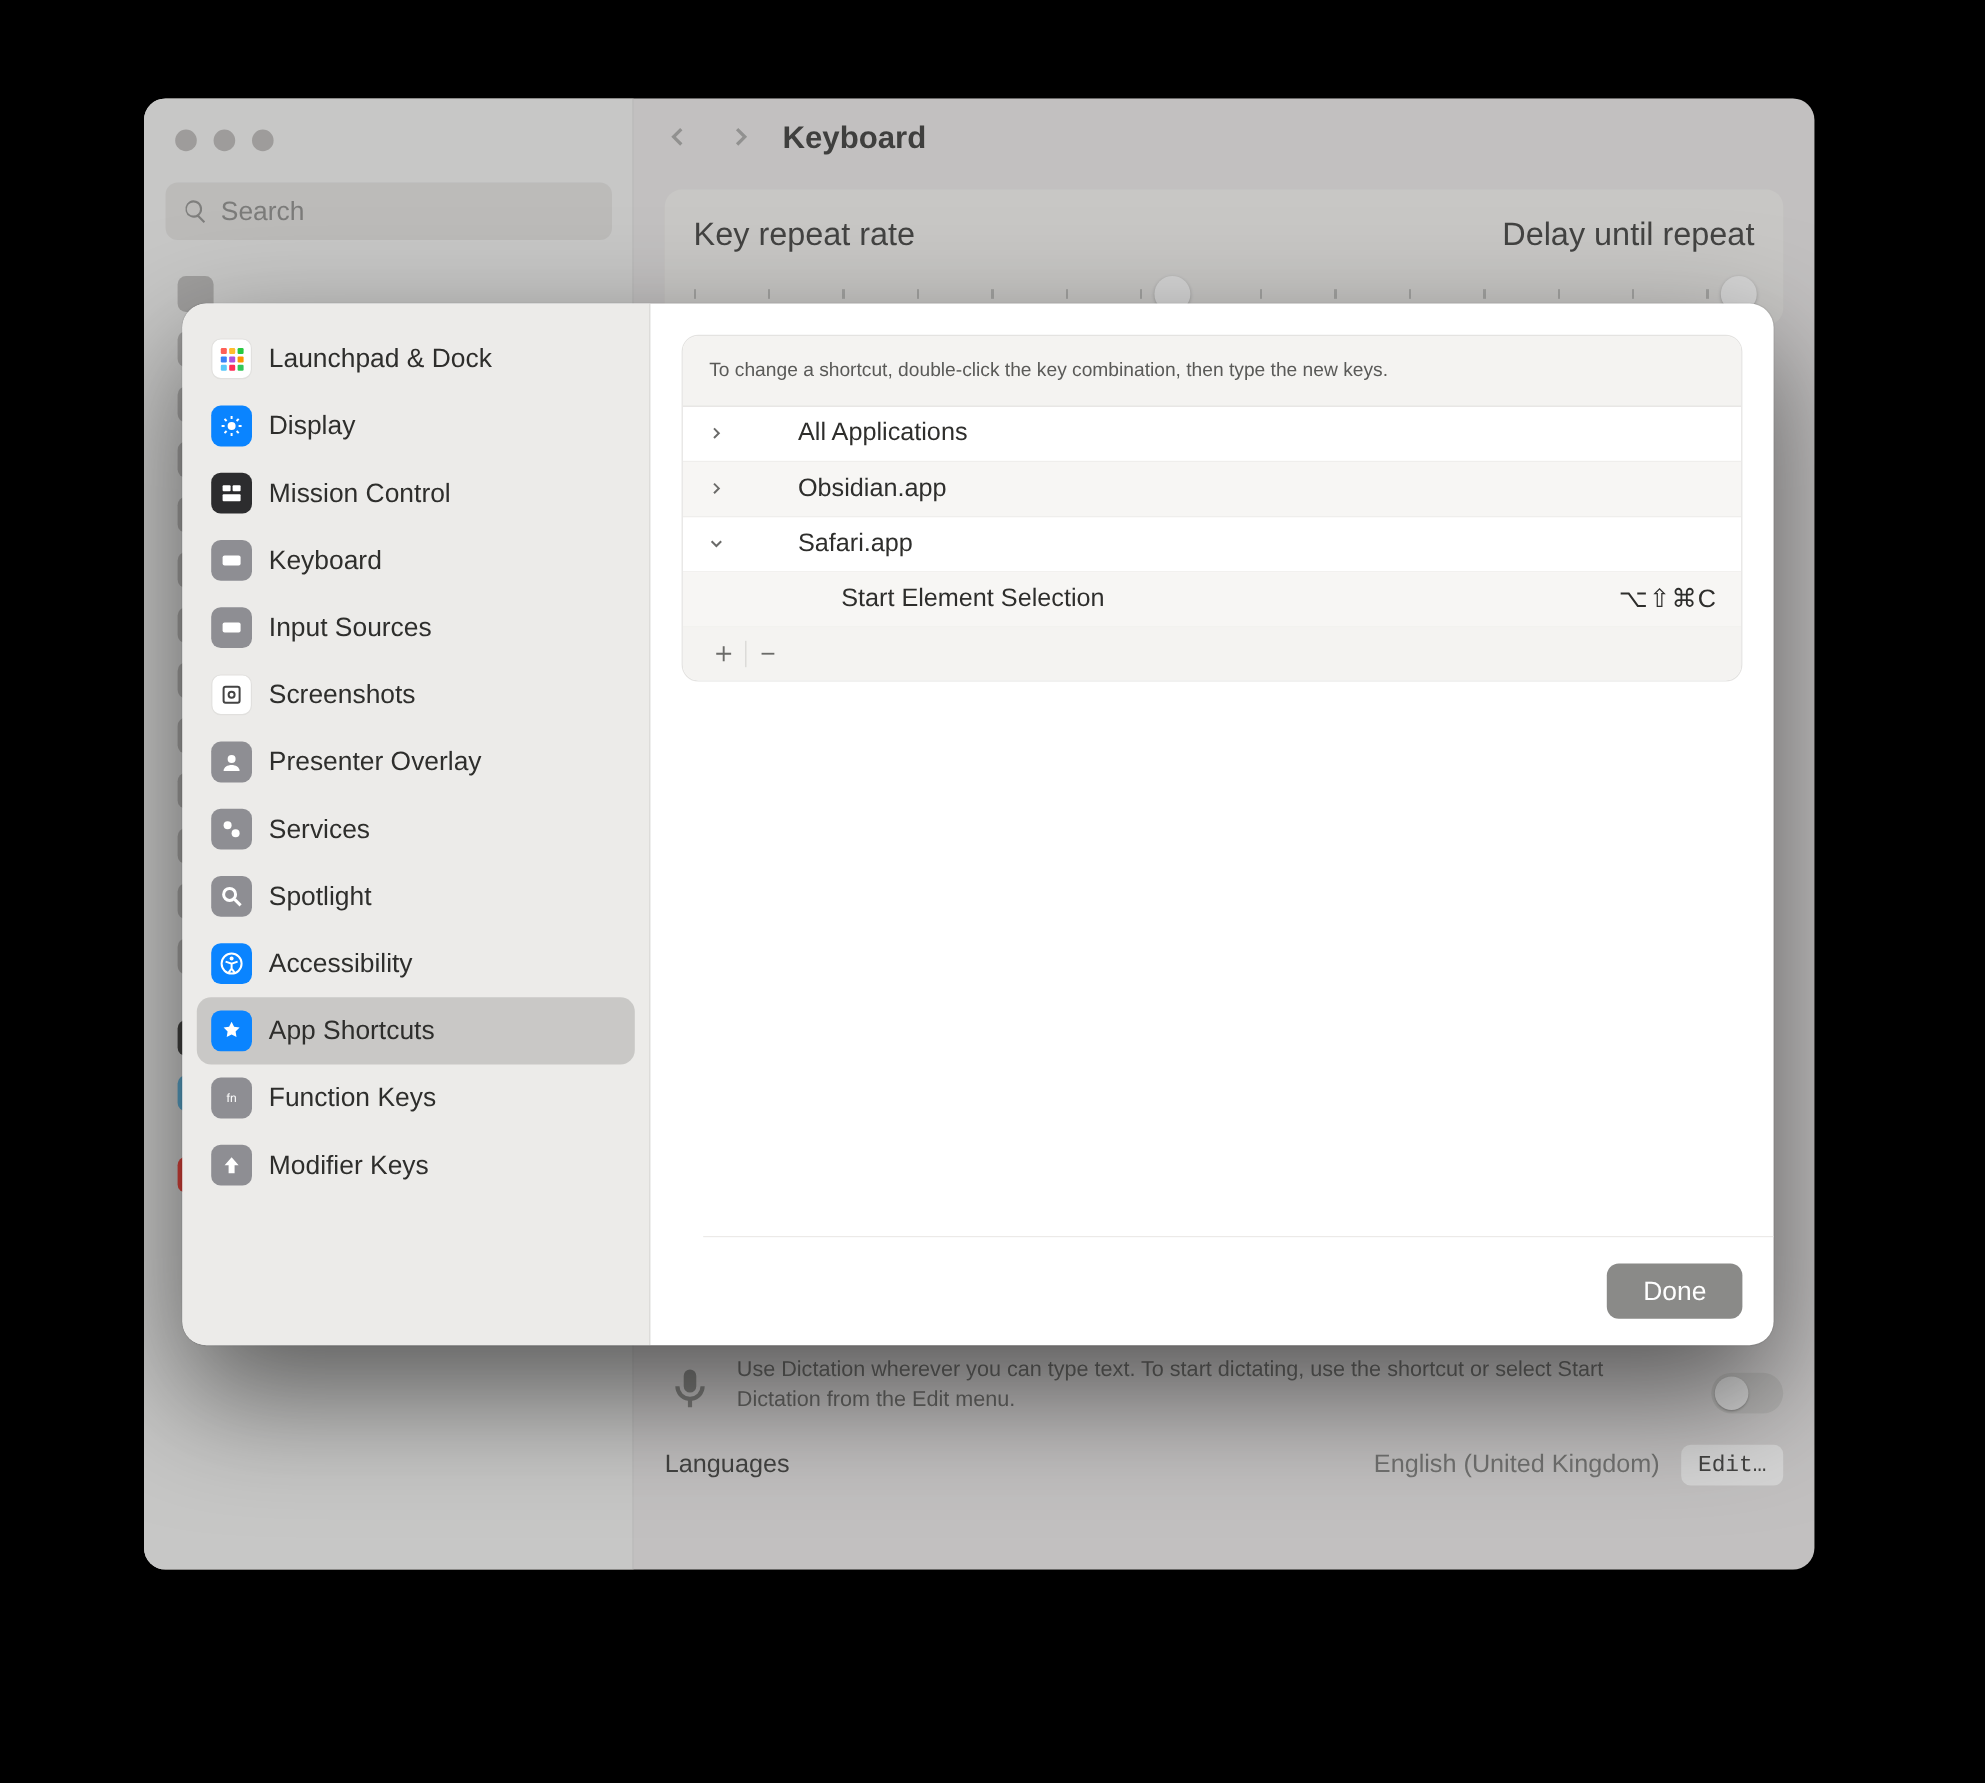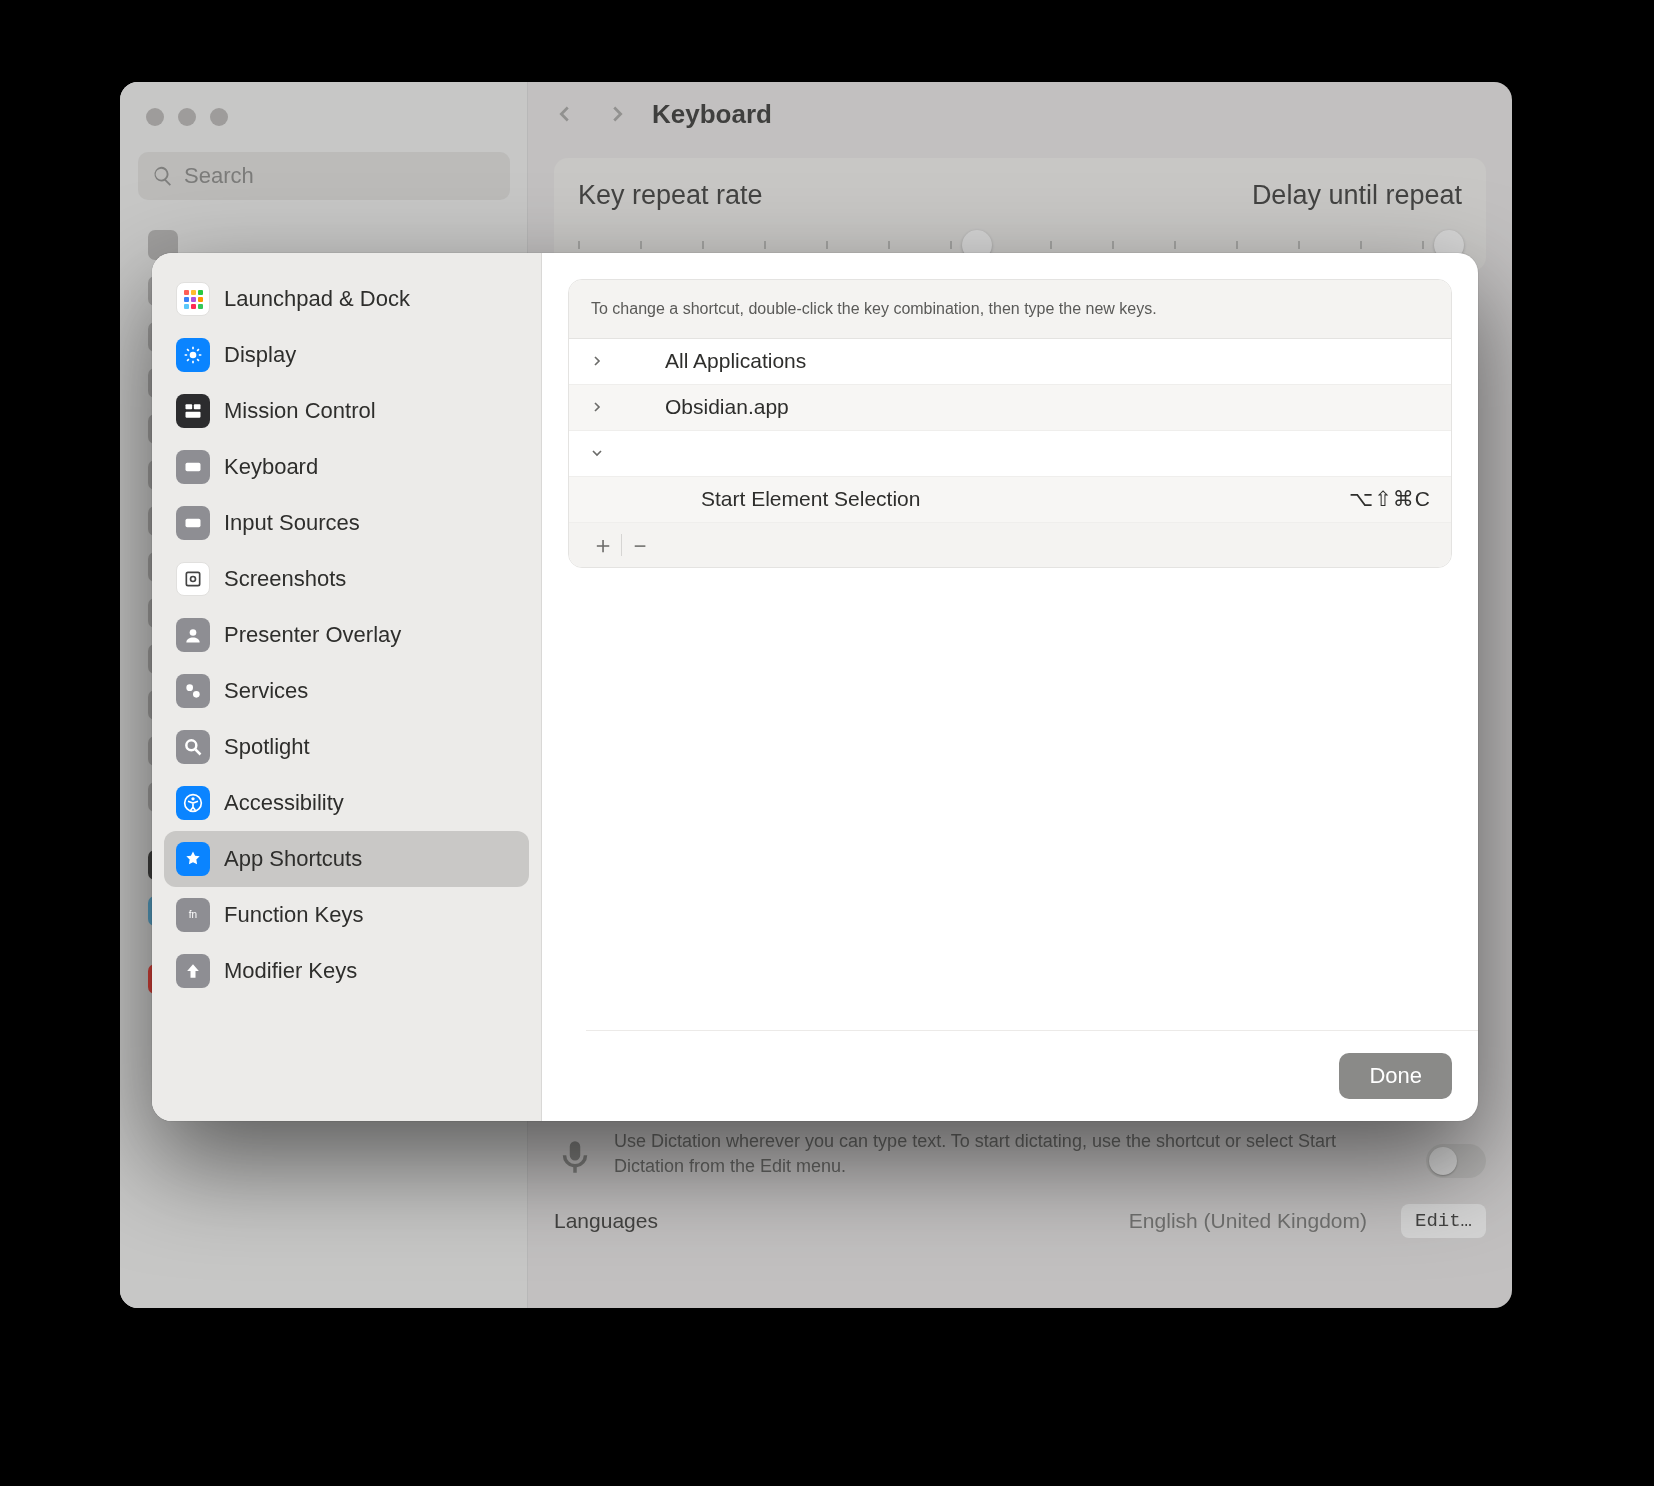--- a/index.html
+++ b/index.html
@@ -267,21 +267,21 @@
         <h3>Dictation</h3>
         <div class="bg-dict-row">
           <svg class="bg-mic" viewBox="0 0 24 24" fill="#8e8e8c">
               <path d="M12 14a3 3 0 003-3V6a3 3 0 10-6 0v5a3 3 0 003 3zm5-3a5 5 0 01-10 0H5a7 7 0 006 6.9V21h2v-3.1A7 7 0 0019 11h-2z"></path>
             </svg>
           <div class="bg-dict-text">Use Dictation wherever you can type text. To start dictating, use the shortcut or select Start Dictation from the Edit menu.</div>
           <div class="bg-toggle"></div>
         </div>
         <div class="bg-lang">
           <span>Languages</span>
-          <span style="display:flex;gap:34px;align-items:center">
+          <span style="display:flex;gap:18px;align-items:center">
             <span class="muted">English (United Kingdom)</span>
             <span class="bg-edit">Edit…</span>
           </span>
         </div>
       </div>
     </div>
 
     <div class="bg-dim"></div>
   </div>
 
@@ -447,20 +447,21 @@
           <span class="label">Obsidian.app</span>
         </div>
 
         <div class="row">
           <span class="disclosure">
               <svg viewBox="0 0 24 24">
                 <polyline points="6 9 12 15 18 9"></polyline>
               </svg>
             </span>
           <span class="icon-slot"></span>
+          <span class="label">Safari.app</span>
         </div>
 
         <div class="row alt child">
           <span class="disclosure"></span>
           <span class="indent"></span>
           <span class="label">Start Element Selection</span>
           <span class="combo">⌥⇧⌘C</span>
         </div>
 
         <div class="addremove">

